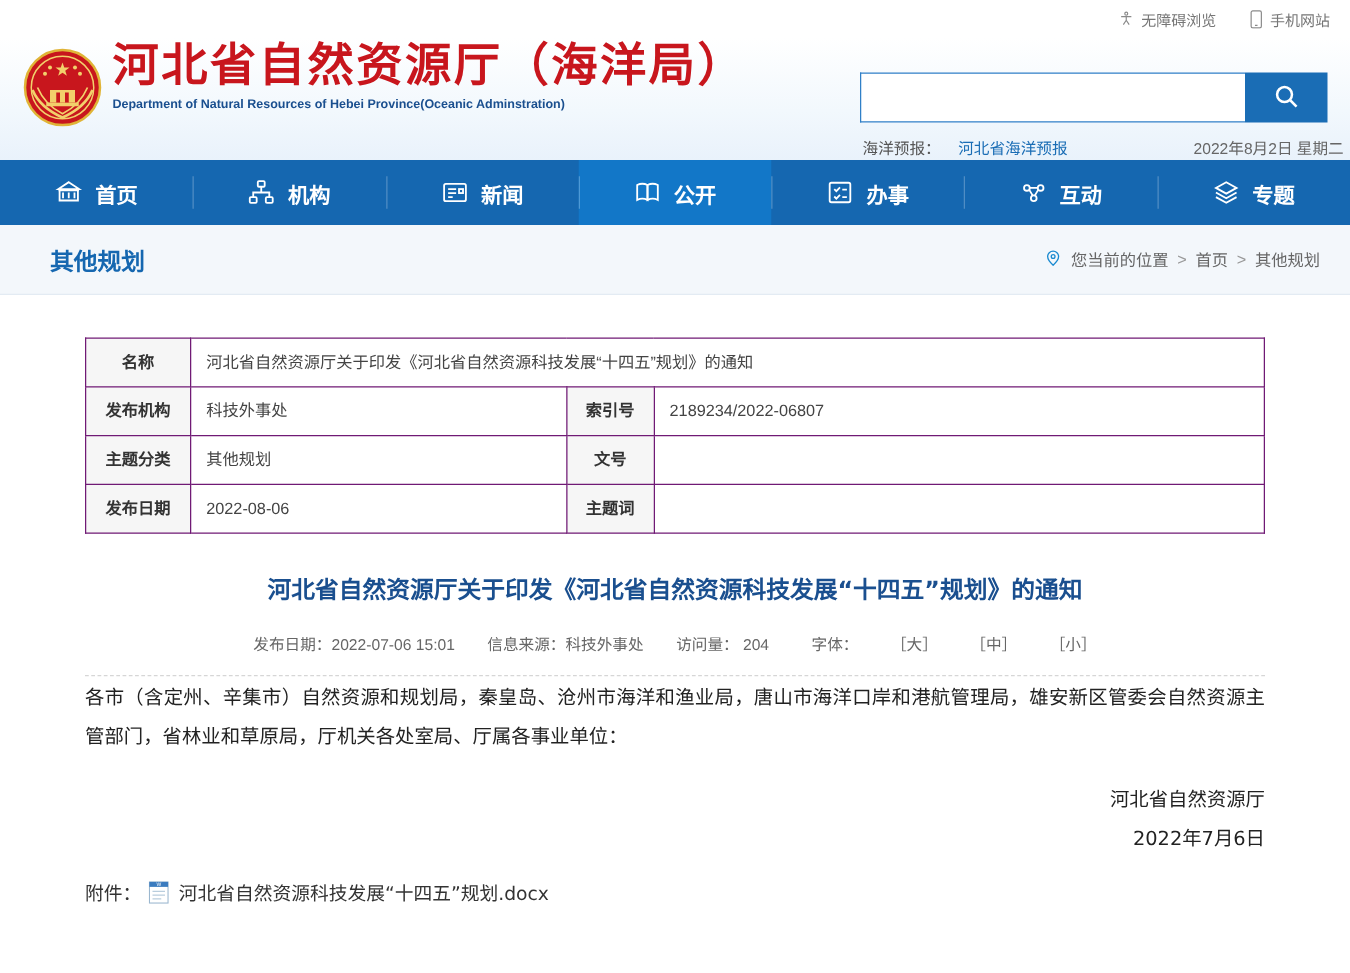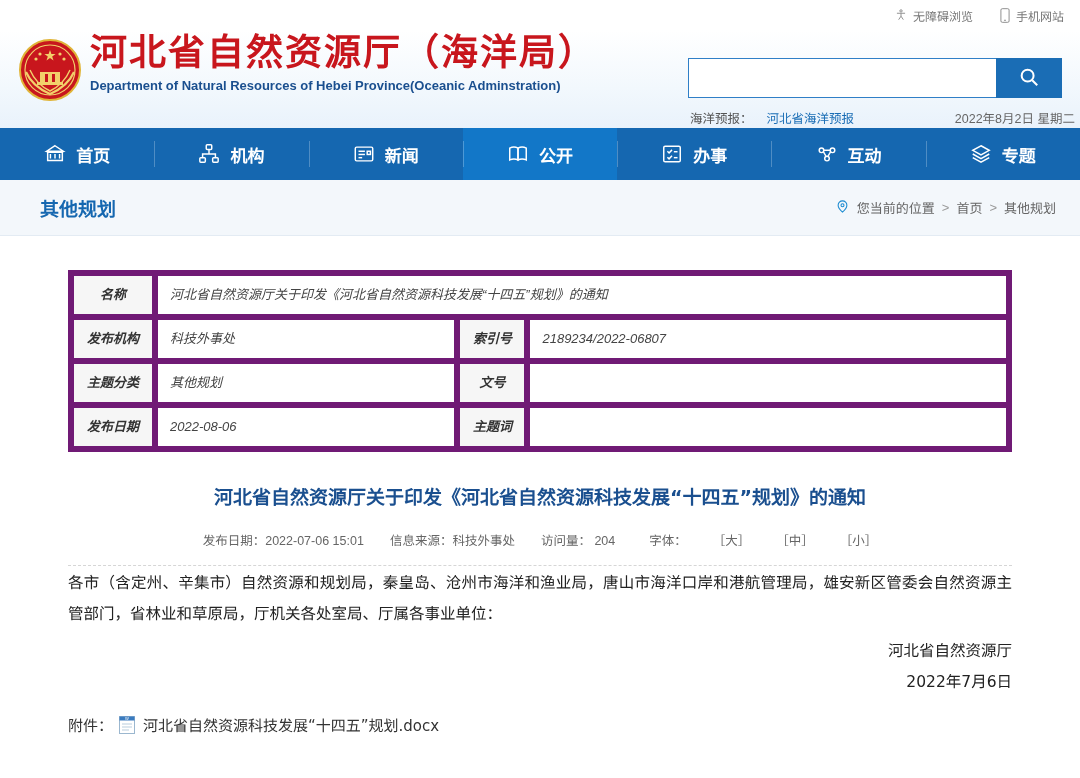--- a/index.html
+++ b/index.html
@@ -40,21 +40,21 @@
 
   .emblem { position: absolute; left: 18px; top: 8px; width: 64px; height: 64px; }
 
   .brand { position: absolute; left: 90px; top: 0; }
   .brand-cn {
     font-family: "DejaVu Sans", "Liberation Sans", sans-serif;
     font-size: 37px; font-weight: bold; color: #c8161d;
     letter-spacing: 2px; line-height: 46px; white-space: nowrap;
   }
   .brand-en {
-    font-size: 13px; font-weight: bold; color: #1a4f8f;
+    font-size: 10px; font-weight: bold; color: #1a4f8f;
     margin-top: 2px; white-space: nowrap;
   }
 
   
   .search-wrap { position: absolute; left: 688px; top: 28px; width: 374px; height: 40px; display: flex; }
   .search-input {
     flex: 1; height: 40px; border: 1px solid #2f7fc7; border-right: none;
     background: #fff; outline: none; padding: 0 12px; font-size: 13px; color: #333;
     border-radius: 0;
   }
@@ -101,21 +101,21 @@
   .crumb-sep { color: #999; }
 
   
   .content { padding: 0 40px; background: #fff; }
 
   .meta-table {
     margin: 34px auto 0; width: 944px; border-collapse: collapse;
     font-size: 13px; color: #333; background: #fff;
   }
   .meta-table td {
-    border: 6px solid #701a75; padding: 9px 12px; line-height: 20px; font-style: italic;
+    border: 1px solid #701a75; padding: 9px 12px; line-height: 20px;
   }
   .meta-table td.key {
     background: #f6f6f6; color: #333; font-weight: bold;
     text-align: center; width: 84px; white-space: nowrap;
   }
   .meta-table td.key-mid {
     background: #f6f6f6; color: #333; font-weight: bold;
     text-align: center; width: 70px; white-space: nowrap;
   }
   .meta-table td.val { color: #444; }
@@ -138,21 +138,21 @@
     border-top: 1px dashed #d6d6d6;
   }
 
   .doc-body {
     margin: 0 auto; width: 944px; font-size: 15.5px; color: #222;
     font-family: "DejaVu Sans", "Liberation Serif", serif; line-height: 31px;
   }
   .doc-code { text-align: center; margin-top: 18px; letter-spacing: 1px; }
   .doc-p { text-align: justify; margin-top: 2px; }
   .doc-p.indent { text-indent: 2em; }
-  .doc-sign { text-align: right; margin-top: 6px; }
+  .doc-sign { text-align: right; margin-top: 20px; }
   .doc-date { text-align: right; }
 
   .attach {
     margin: 16px auto 0; width: 944px; display: flex; align-items: center;
     font-size: 15px; color: #333; font-family: "DejaVu Sans", "Liberation Serif", serif;
   }
   .attach-label { white-space: nowrap; }
   .doc-ico {
     display: inline-block; width: 16px; height: 18px; margin: 0 8px 0 6px;
     position: relative;

